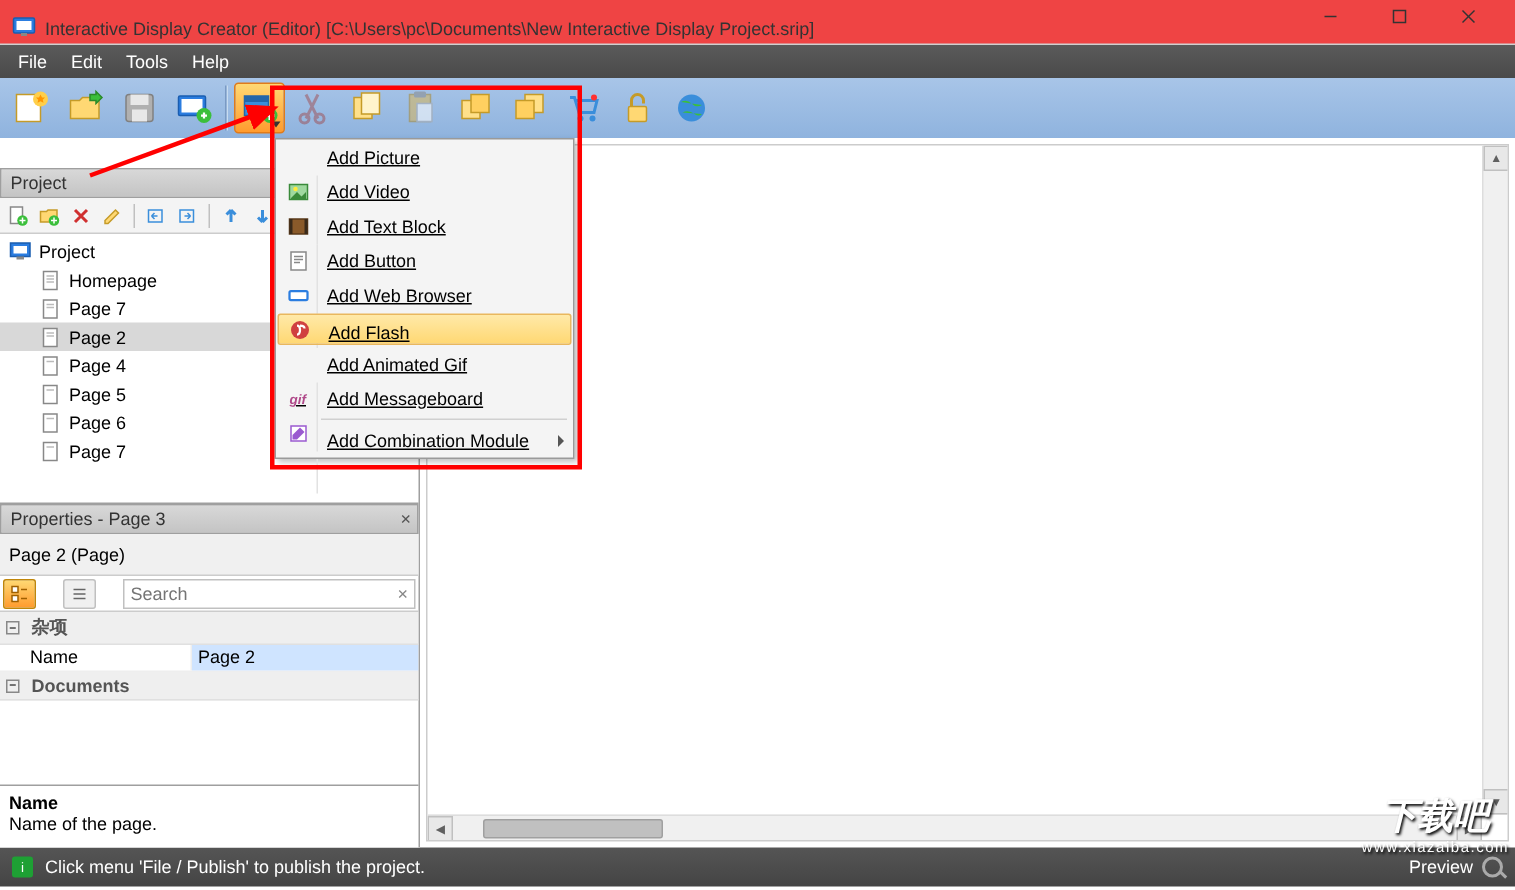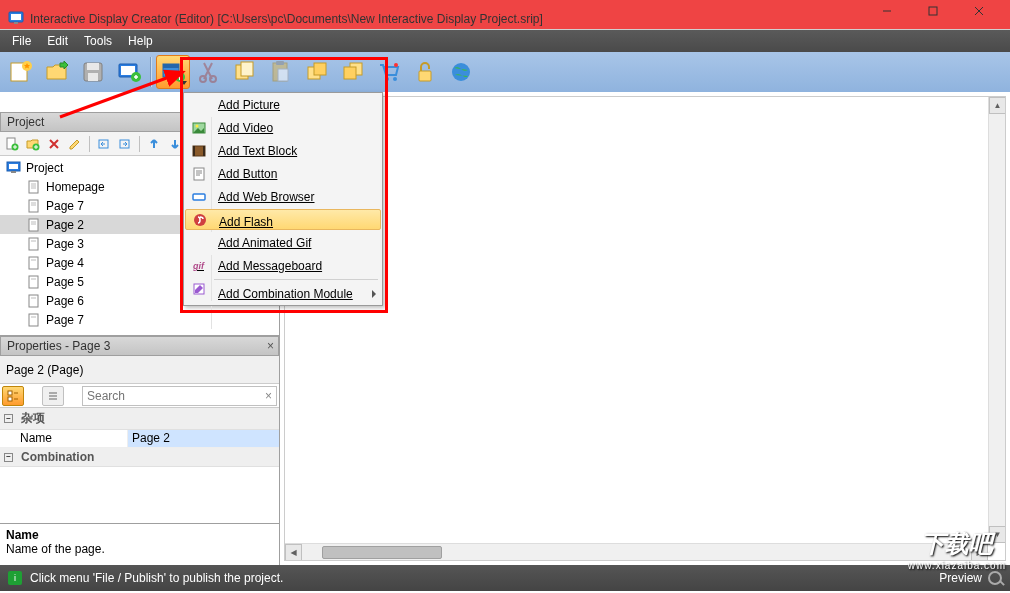--- a/index.html
+++ b/index.html
@@ -308,27 +308,20 @@
           </svg>
           <span>Page 7</span>
         </div>
       <div class="tree-row indent1 sel">
           <svg class="tree-icon" viewBox="0 0 14 14">
             <rect x="2" y="1" width="9" height="12" fill="#fff" stroke="#888"></rect>
             <line x1="4" y1="4" x2="9" y2="4" stroke="#bbb"></line>
             <line x1="4" y1="6" x2="9" y2="6" stroke="#bbb"></line>
           </svg>
           <span>Page 2</span>
-        </div>
-      <div class="tree-row indent1">
-          <svg class="tree-icon" viewBox="0 0 14 14">
-            <rect x="2" y="1" width="9" height="12" fill="#fff" stroke="#888"></rect>
-            <line x1="4" y1="4" x2="9" y2="4" stroke="#bbb"></line>
-          </svg>
-          <span>Page 3</span>
         </div>
       <div class="tree-row indent1">
           <svg class="tree-icon" viewBox="0 0 14 14">
             <rect x="2" y="1" width="9" height="12" fill="#fff" stroke="#888"></rect>
             <line x1="4" y1="4" x2="9" y2="4" stroke="#bbb"></line>
           </svg>
           <span>Page 4</span>
         </div>
       <div class="tree-row indent1">
           <svg class="tree-icon" viewBox="0 0 14 14">
@@ -384,21 +377,21 @@
         <div class="prop-cat">
             <span class="expand-box">−</span>
             <span>杂项</span>
           </div>
         <div class="prop-row">
           <div class="prop-key">Name</div>
           <div class="prop-val sel">Page 2</div>
         </div>
         <div class="prop-cat">
             <span class="expand-box">−</span>
-            <span>Combination</span>
+            <span>Documents</span>
           </div>
       </div>
       <div class="prop-desc">
         <div class="dn">Name</div>
         <div>Name of the page.</div>
       </div>
     </div>
   </div>
 
   <div class="right-canvas">

